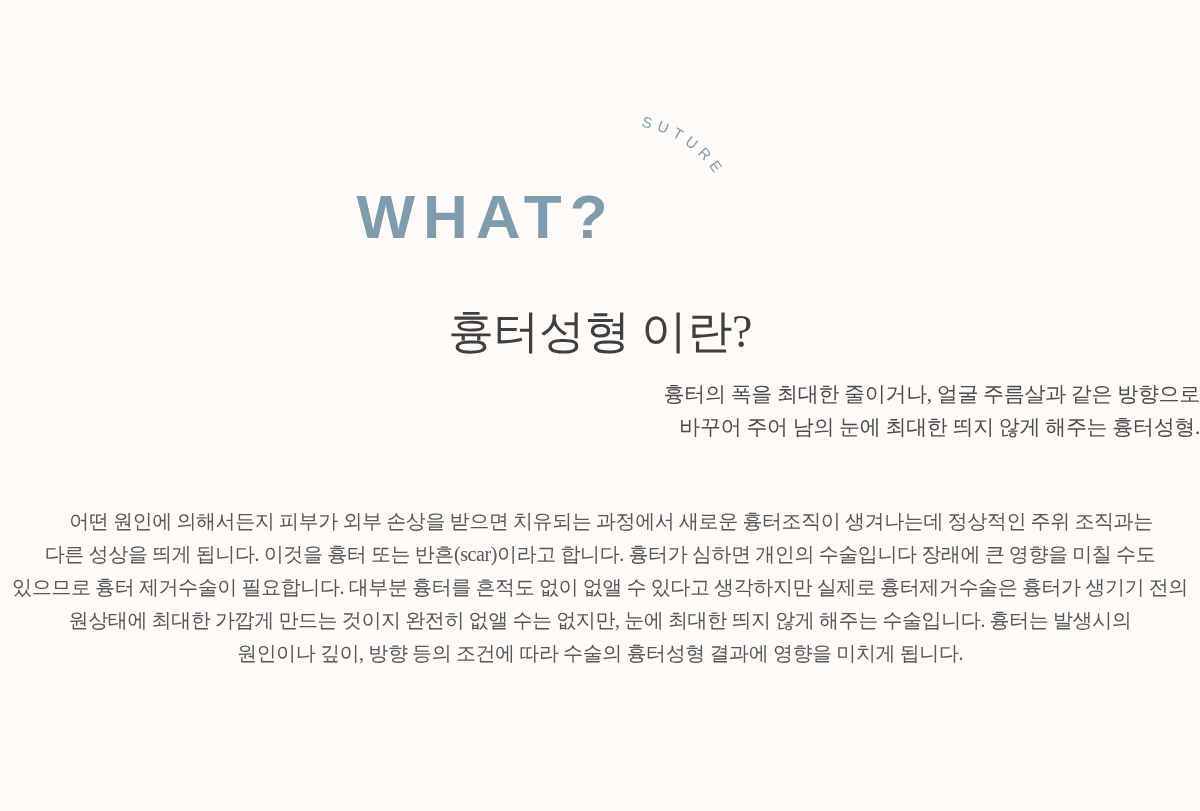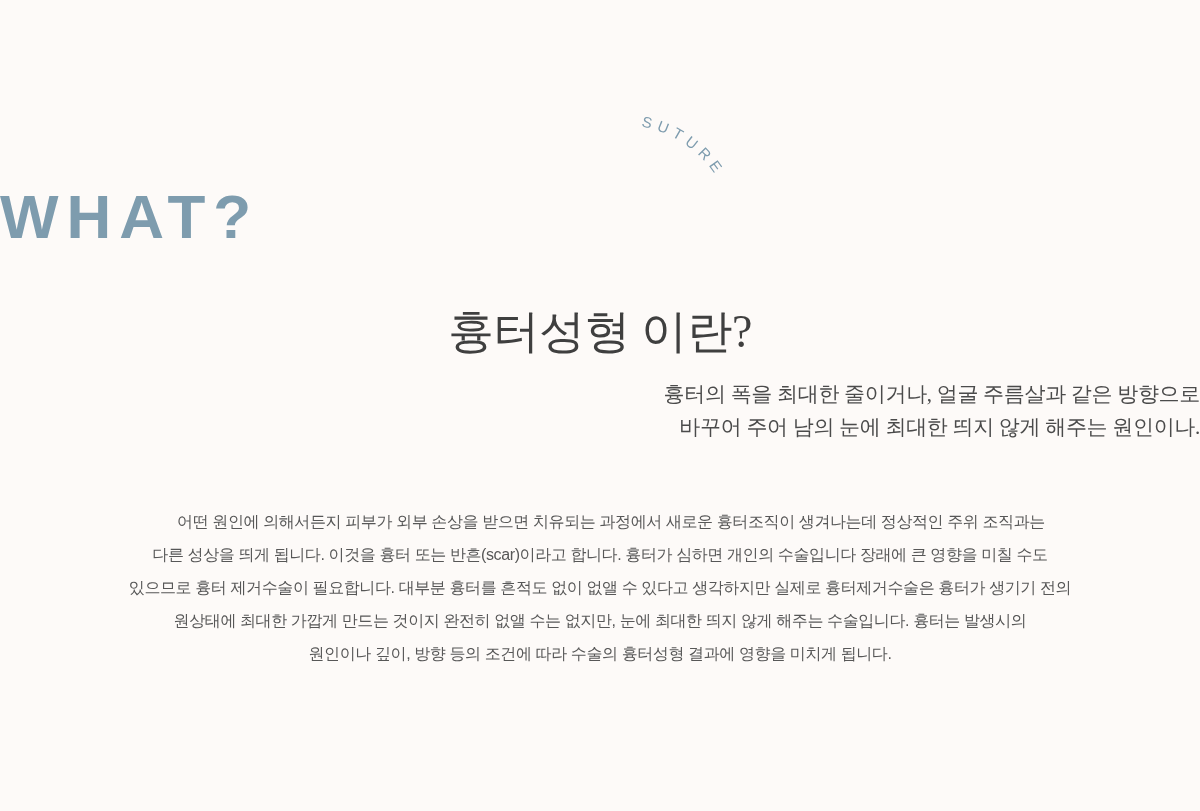--- a/index.html
+++ b/index.html
@@ -52,21 +52,21 @@
     font-weight: 400;
     letter-spacing: 5.5px;
     fill: #7e9cae;
   }
 
   .what-line {
     position: absolute;
     left: 0;
     top: 186px;
     width: 964px;
-    text-align: left;
+    text-align: center;
     font-family: "Liberation Sans", "DejaVu Sans", sans-serif;
     font-size: 62px;
     font-weight: 700;
     letter-spacing: 8px;
     color: #7e9cae;
     line-height: 1;
     white-space: nowrap;
   }
   .what-line .qmark {
     letter-spacing: 0;
@@ -106,22 +106,22 @@
     white-space: nowrap;
   }
 
   
   .body-copy {
     position: absolute;
     left: 0;
     top: 505px;
     width: 1200px;
     text-align: center;
-    font-family: Liberation Sans, sans-serif;
-    font-size: 16px;
+    font-family: Liberation Serif, serif;
+    font-size: 20px;
     font-weight: 400;
     color: #575757;
     line-height: 33px;
     letter-spacing: -0.4px;
   }
   .body-copy .body-line {
     display: block;
     white-space: nowrap;
   }
   .body-line .indent {
@@ -149,21 +149,21 @@
 
     <div class="what-line">
       <span>WHAT</span><span class="qmark">?</span>
     </div>
 
     <h1 class="kor-title">흉터성형 이란?</h1>
   </section>
 
   <div class="lead">
     <span class="lead-line">흉터의 폭을 최대한 줄이거나, 얼굴 주름살과 같은 방향으로</span>
-    <span class="lead-line">바꾸어 주어 남의 눈에 최대한 띄지 않게 해주는 원인이나.</span>
+    <span class="lead-line">바꾸어 주어 남의 눈에 최대한 띄지 않게 해주는 흉터성형.</span>
   </div>
 
   <div class="body-copy">
     <span class="body-line"><span class="indent"></span><span>어떤 원인에 의해서든지 피부가 외부 손상을 받으면 치유되는 과정에서 새로운 흉터조직이 생겨나는데 정상적인 주위 조직과는</span></span>
     <span class="body-line">다른 성상을 띄게 됩니다. 이것을 흉터 또는 반흔(scar)이라고 합니다. 흉터가 심하면 개인의 수술입니다 장래에 큰 영향을 미칠 수도</span>
     <span class="body-line">있으므로 흉터 제거수술이 필요합니다. 대부분 흉터를 흔적도 없이 없앨 수 있다고 생각하지만 실제로 흉터제거수술은 흉터가 생기기 전의</span>
     <span class="body-line">원상태에 최대한 가깝게 만드는 것이지 완전히 없앨 수는 없지만, 눈에 최대한 띄지 않게 해주는 수술입니다. 흉터는 발생시의</span>
     <span class="body-line">원인이나 깊이, 방향 등의 조건에 따라 수술의 흉터성형 결과에 영향을 미치게 됩니다.</span>
   </div>
 

